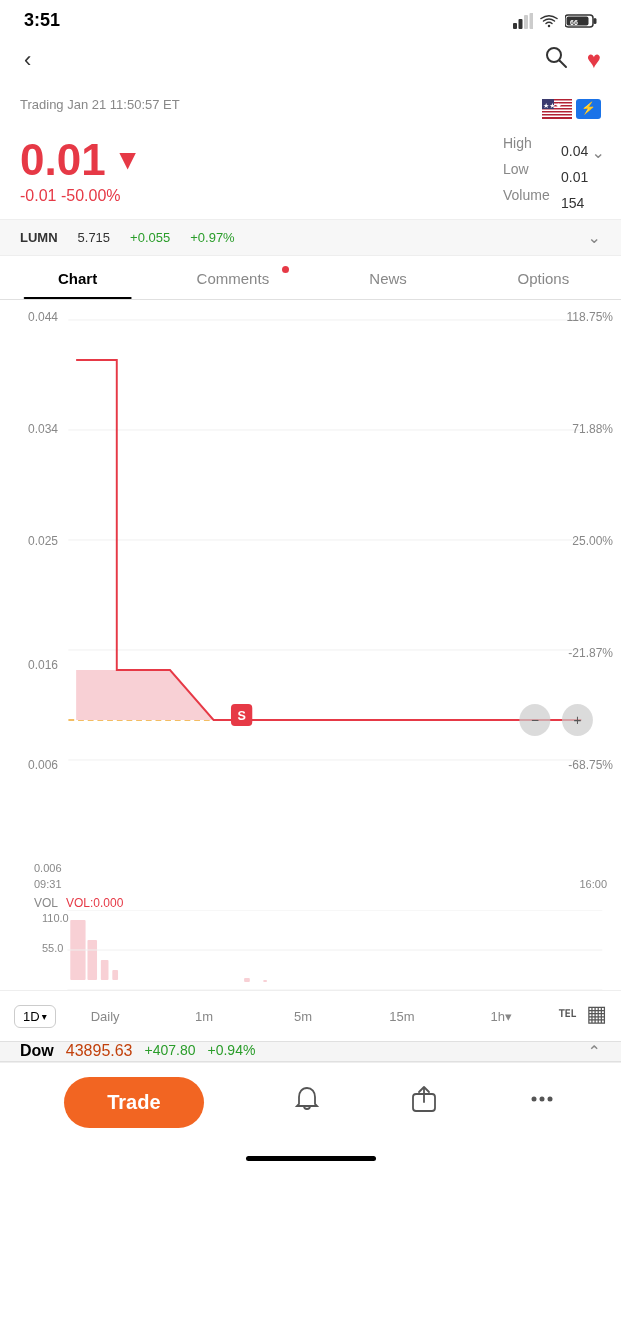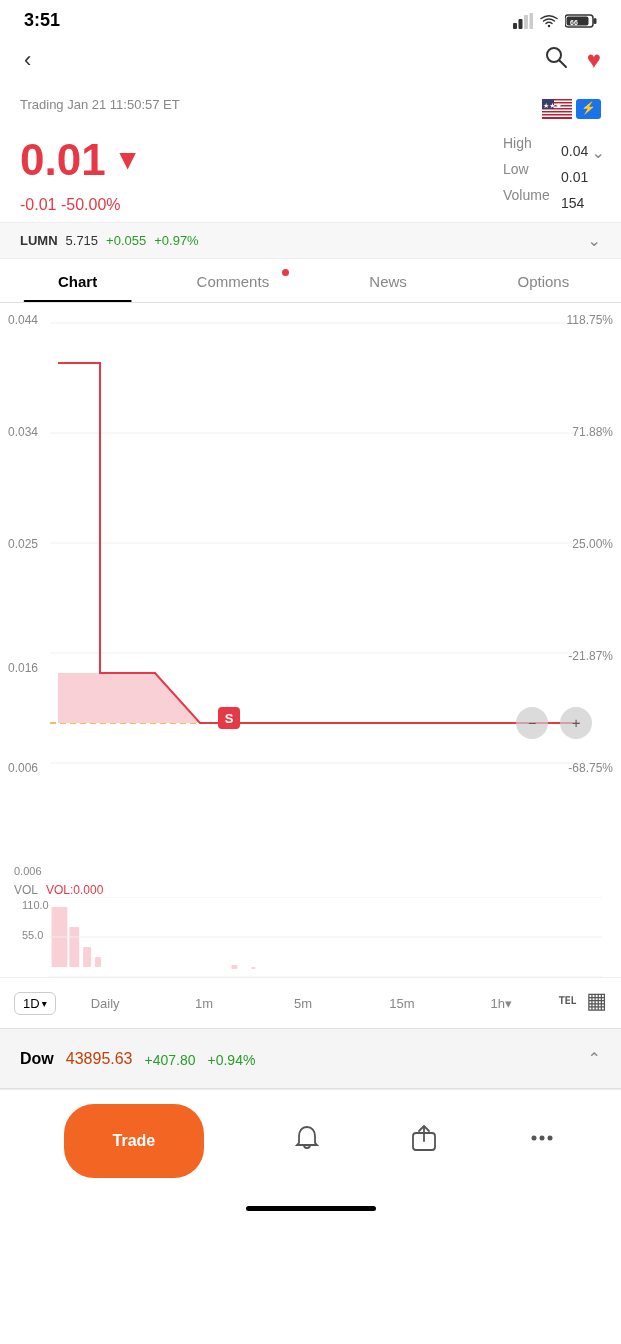--- a/index.html
+++ b/index.html
@@ -94,21 +94,21 @@
       font-weight: 600;
       color: #e63946;
     }
     .price-arrow {
       font-size: 28px;
       color: #e63946;
     }
     .price-change {
       font-size: 16px;
       color: #e63946;
-      margin-top: 11px;
+      margin-top: 2px;
     }
 
     
     .hlv-section {
       display: flex;
       flex-direction: column;
       align-items: flex-end;
       gap: 2px;
       min-width: 140px;
       position: relative;
@@ -137,21 +137,21 @@
     }
 
     
     .lumn-bar {
       display: flex;
       align-items: center;
       padding: 8px 20px;
       background: #f7f7f7;
       border-top: 1px solid #eee;
       border-bottom: 1px solid #eee;
-      gap: 8px;
+      gap: 20px;
     }
     .lumn-ticker {
       font-size: 13px;
       font-weight: 600;
       color: #333;
     }
     .lumn-price {
       font-size: 13px;
       color: #333;
     }
@@ -203,20 +203,21 @@
       position: absolute;
       top: 10px;
       right: 22px;
     }
 
     
     .chart-container {
       background: #fff;
       position: relative;
       padding: 0;
+      margin-left: 20px;
     }
 
     
     .chart-area {
       position: relative;
       width: 100%;
       height: 560px;
       overflow: hidden;
     }
     .chart-svg {
@@ -295,22 +296,22 @@
       color: #000;
       cursor: pointer;
     }
 
     
     .bottom-ticker {
       background: #f5f5f5;
       border-top: 1px solid #e0e0e0;
       border-bottom: 1px solid #e0e0e0;
       display: flex;
-      align-items: flex-end;
-      padding: 20px 20px;
+      align-items: flex-start;
+      padding: 0 20px;
       gap: 12px;
     }
     .ticker-name {
       font-size: 16px;
       font-weight: 600;
       color: #000;
     }
     .ticker-price {
       font-size: 16px;
       color: #c2410c;
@@ -332,22 +333,22 @@
       justify-content: space-around;
       padding: 14px 20px 20px;
       background: #fff;
       border-top: 1px solid #eee;
     }
     .trade-btn {
       background: #f26522;
       color: #fff;
       border: none;
       border-radius: 30px;
-      padding: 28px 40px;
-      font-size: 16px;
+      padding: 14px 40px;
+      font-size: 20px;
       font-weight: 600;
       cursor: pointer;
       min-width: 140px;
     }
     .bottom-icon {
       font-size: 26px;
       color: #555;
       cursor: pointer;
     }
 
@@ -531,20 +532,24 @@
       <circle cx="532" cy="420" r="16" fill="#ccc" opacity="0.7"></circle>
       <circle cx="576" cy="420" r="16" fill="#ccc" opacity="0.7"></circle>
       <text x="532" y="425" text-anchor="middle" font-size="14" fill="#555">−</text>
       <text x="576" y="425" text-anchor="middle" font-size="14" fill="#555">+</text>
     </svg>
   </div>
 
   <div class="chart-bottom">
     <span>0.006</span>
     <span></span>
+  </div>
+  <div class="chart-bottom">
+    <span>09:31</span>
+    <span>16:00</span>
   </div>
 
   <div class="vol-section">
     <div class="vol-header">
       <span>VOL</span>
       <span class="vol-value">VOL:0.000</span>
     </div>
     <div class="vol-chart">
       <span style="position:absolute;left:8px;top:2px;font-size:11px;color:#888;">110.0</span>
       <span style="position:absolute;left:8px;top:32px;font-size:11px;color:#888;">55.0</span>

